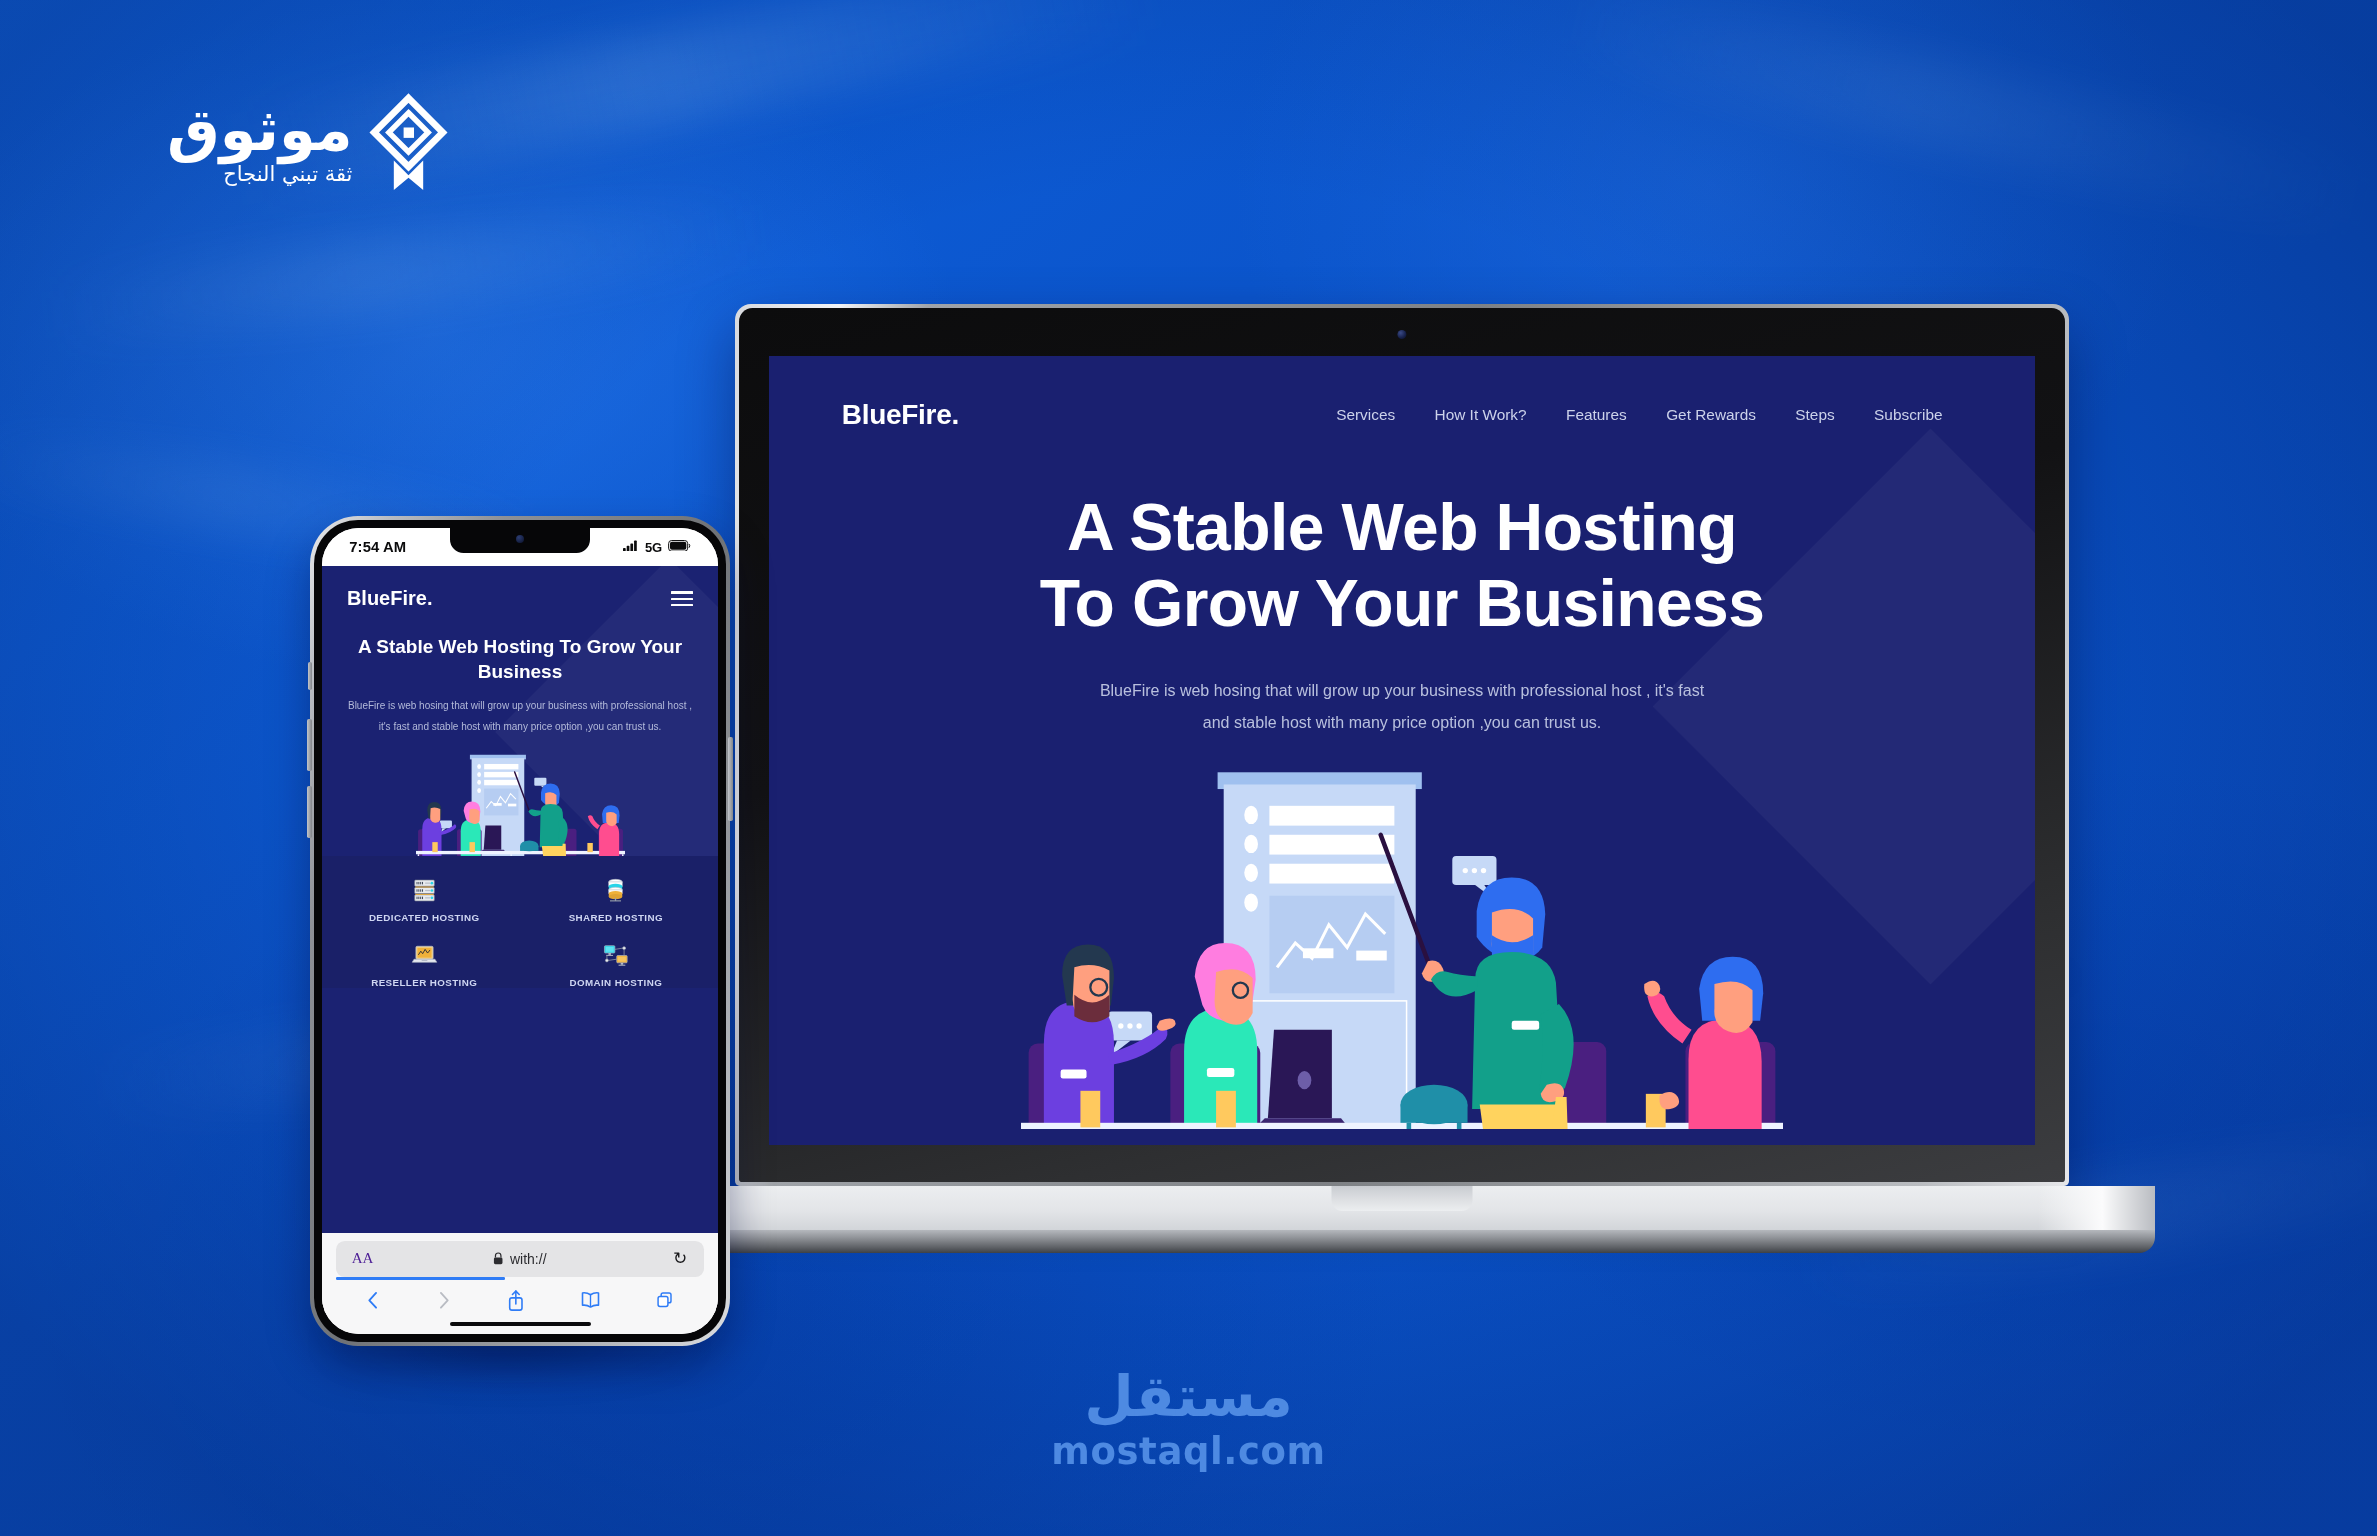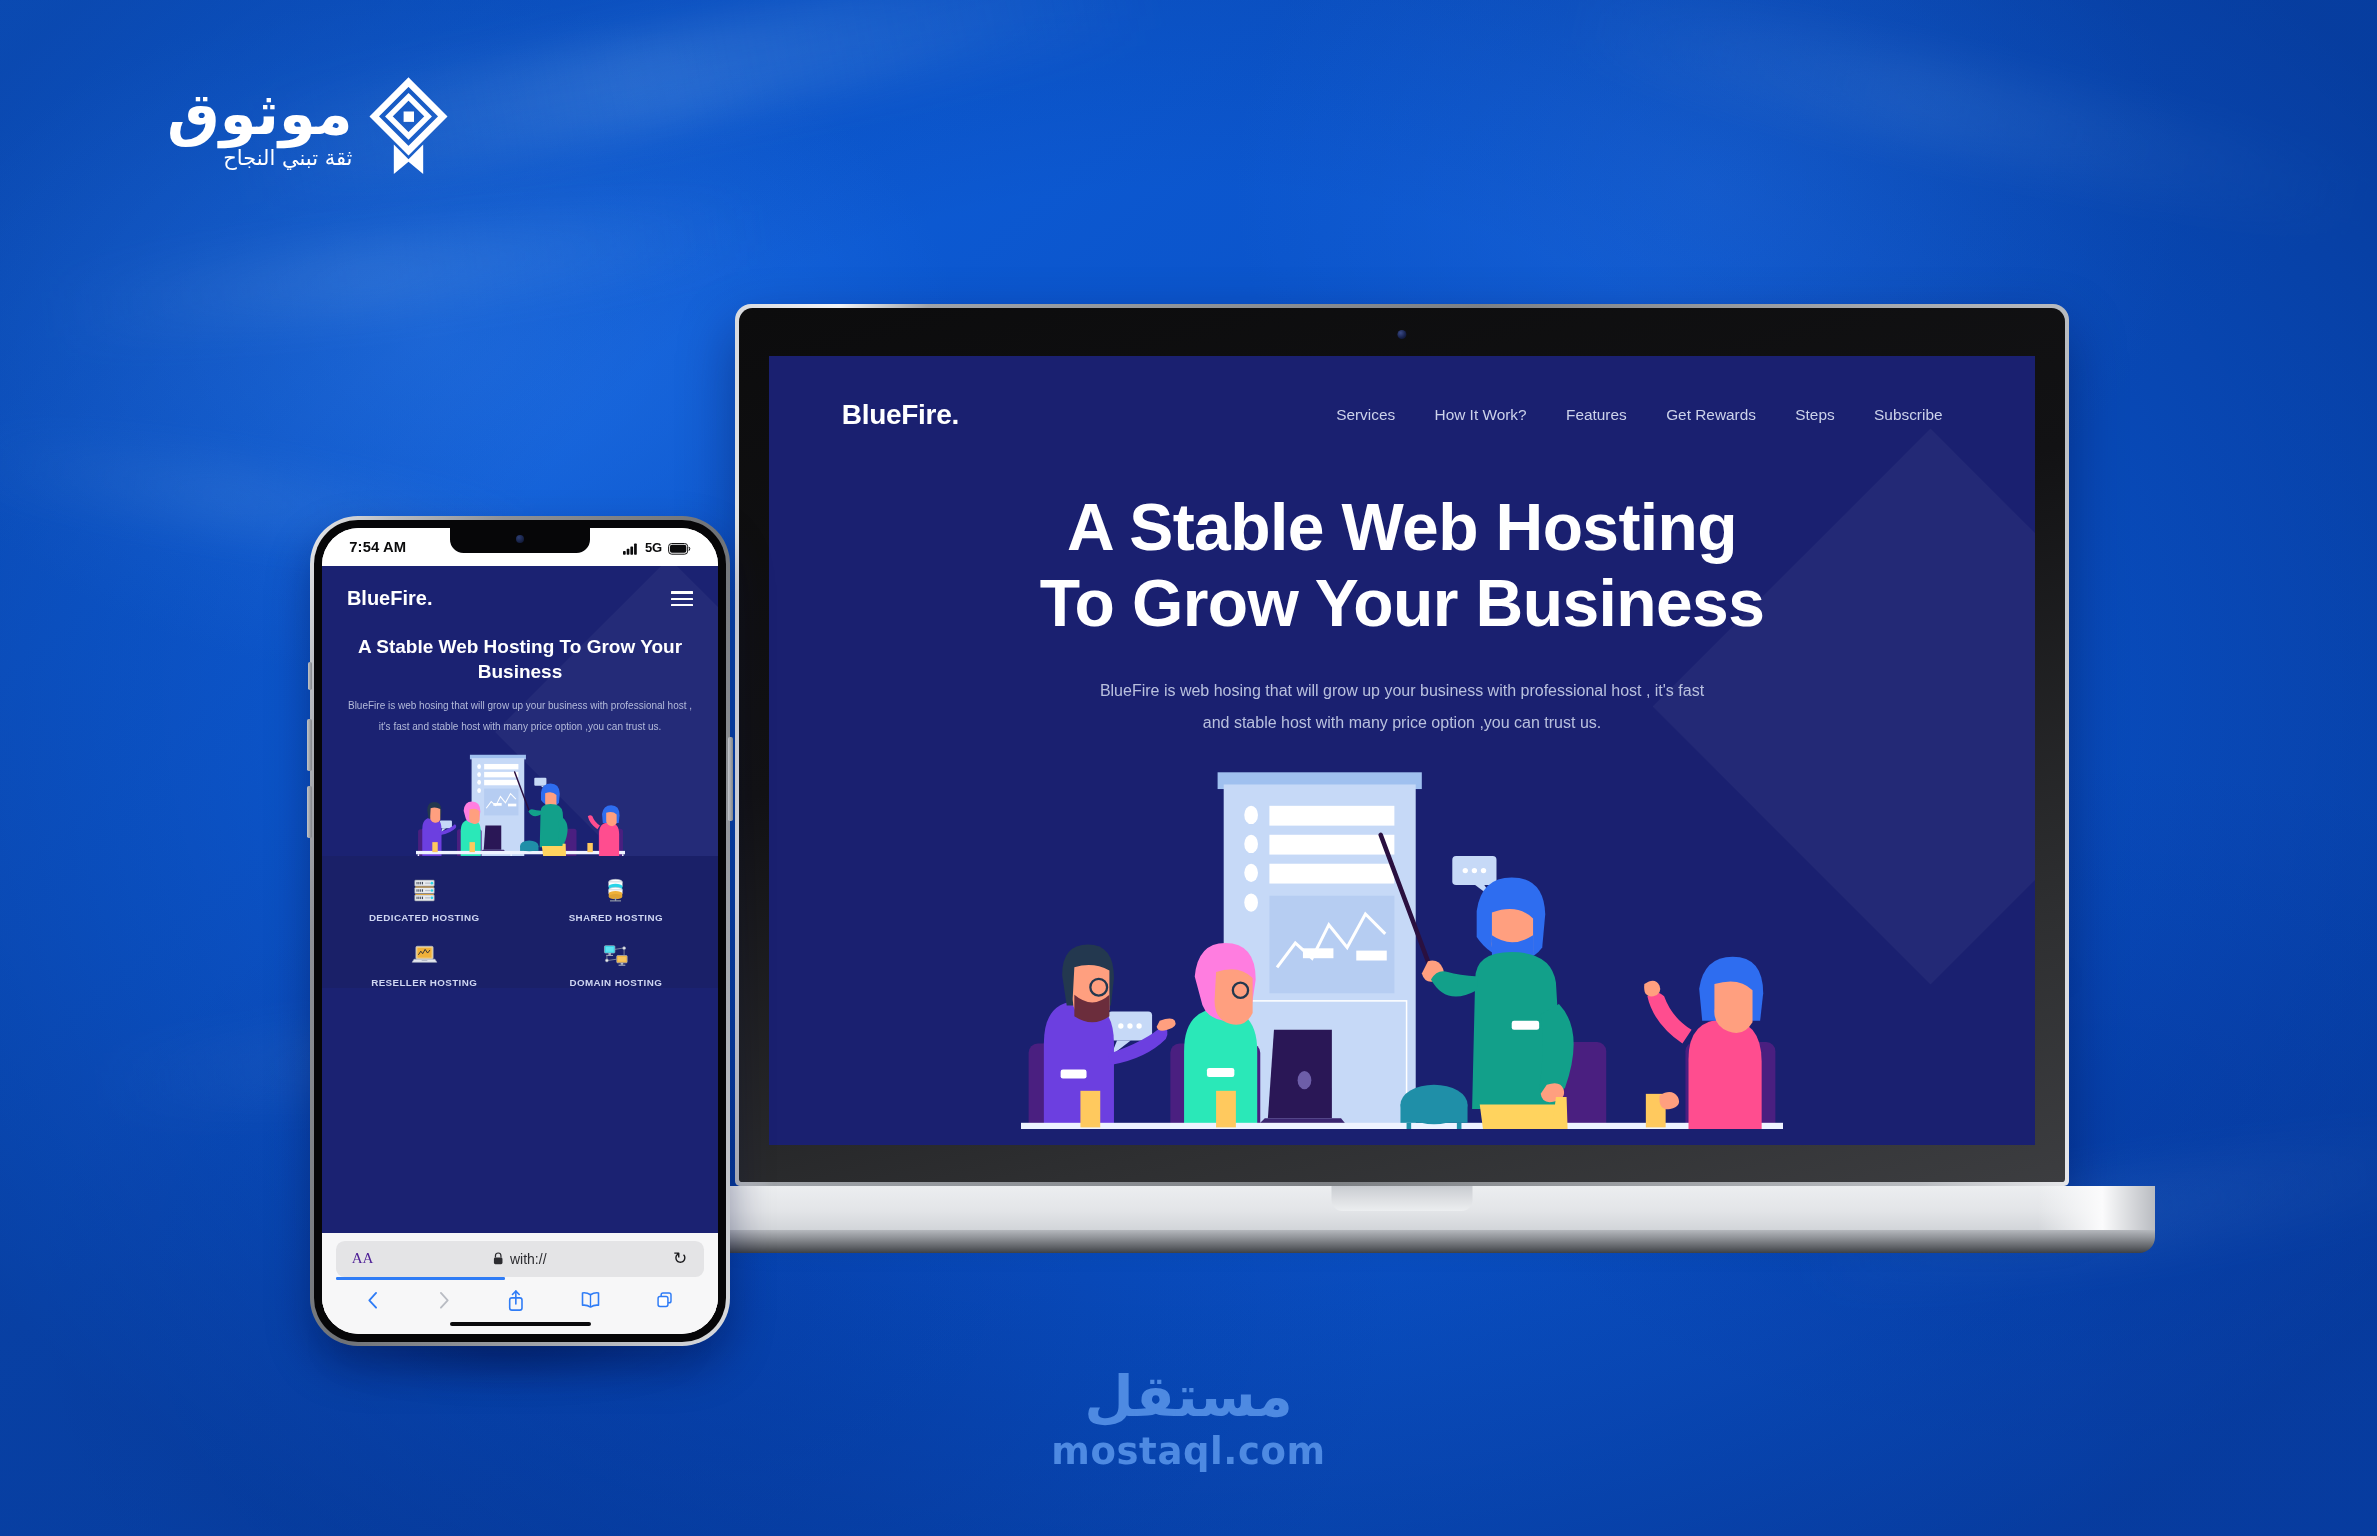--- a/index.html
+++ b/index.html
@@ -32,21 +32,21 @@
   .streak.s4 { left: 1537px; top: 68px;  width: 861px; height: 86px; transform: rotate(13deg); opacity: .5; }
   .streak.s5 { left: 1782px; top: 1168px; width: 738px; height: 80px; transform: rotate(-9deg); opacity: .45; }
   .streak.s6 { left: 74px;  top: 1014px; width: 676px; height: 80px; transform: rotate(-6deg); opacity: .4; }
   .vignette {
     position: absolute; inset: 0;
     background: radial-gradient(ellipse 1475px 1045px at 50% 45%, rgba(0,0,0,0) 48%, rgba(0,15,70,0.30) 100%);
     pointer-events: none;
   }
 
   
-  .moathaq { position: absolute; left: 167px; top: 76px; display: flex; align-items: center; gap: 16px; }
+  .moathaq { position: absolute; left: 167px; top: 92px; display: flex; align-items: center; gap: 16px; }
   .moathaq-text { display: flex; flex-direction: column; align-items: flex-end; }
   .moathaq-word {
     font-size: 59px; font-weight: 700; color: #ffffff; line-height: .95;
     font-family: "DejaVu Sans", sans-serif; letter-spacing: 0.6px;
   }
   .moathaq-tag {
     font-size: 21px; color: #ffffff; font-family: "DejaVu Sans", sans-serif;
     margin-top: 4px; letter-spacing: 0.6px;
   }
   .moathaq-mark { width: 81px; height: 104px; }
@@ -177,21 +177,21 @@
   .pb-volup { left: -3.1px; top: 203px; width: 4.9px; height: 52px; }
   .pb-voldn { left: -3.1px; top: 270px; width: 4.9px; height: 52px; }
   .pb-power { right: -3.1px; top: 221px; width: 4.9px; height: 84px; }
 
   .statusbar {
     height: 38px; background: #fff; position: relative;
     display: flex; align-items: center; justify-content: space-between;
     padding: 0 27px; flex-shrink: 0;
   }
   .sb-time { font-size: 14.8px; font-weight: 700; color: #0b0b0c; letter-spacing: 0.1px; }
-  .sb-right { display: flex; align-items: flex-end; gap: 5.5px; }
+  .sb-right { display: flex; align-items: flex-start; gap: 5.5px; }
   .sb-5g { font-size: 13px; font-weight: 700; color: #0b0b0c; }
   .notch {
     position: absolute; left: 50%; top: -1.2px; transform: translateX(-50%);
     width: 140px; height: 26px; background: #060608; border-radius: 0 0 13.5px 13.5px;
   }
   .notch-cam {
     position: absolute; left: 50%; transform: translateX(-50%); top: 8px;
     width: 8px; height: 8px; border-radius: 50%;
     background: radial-gradient(circle at 35% 30%, #2b3c72, #0a1028);
   }

